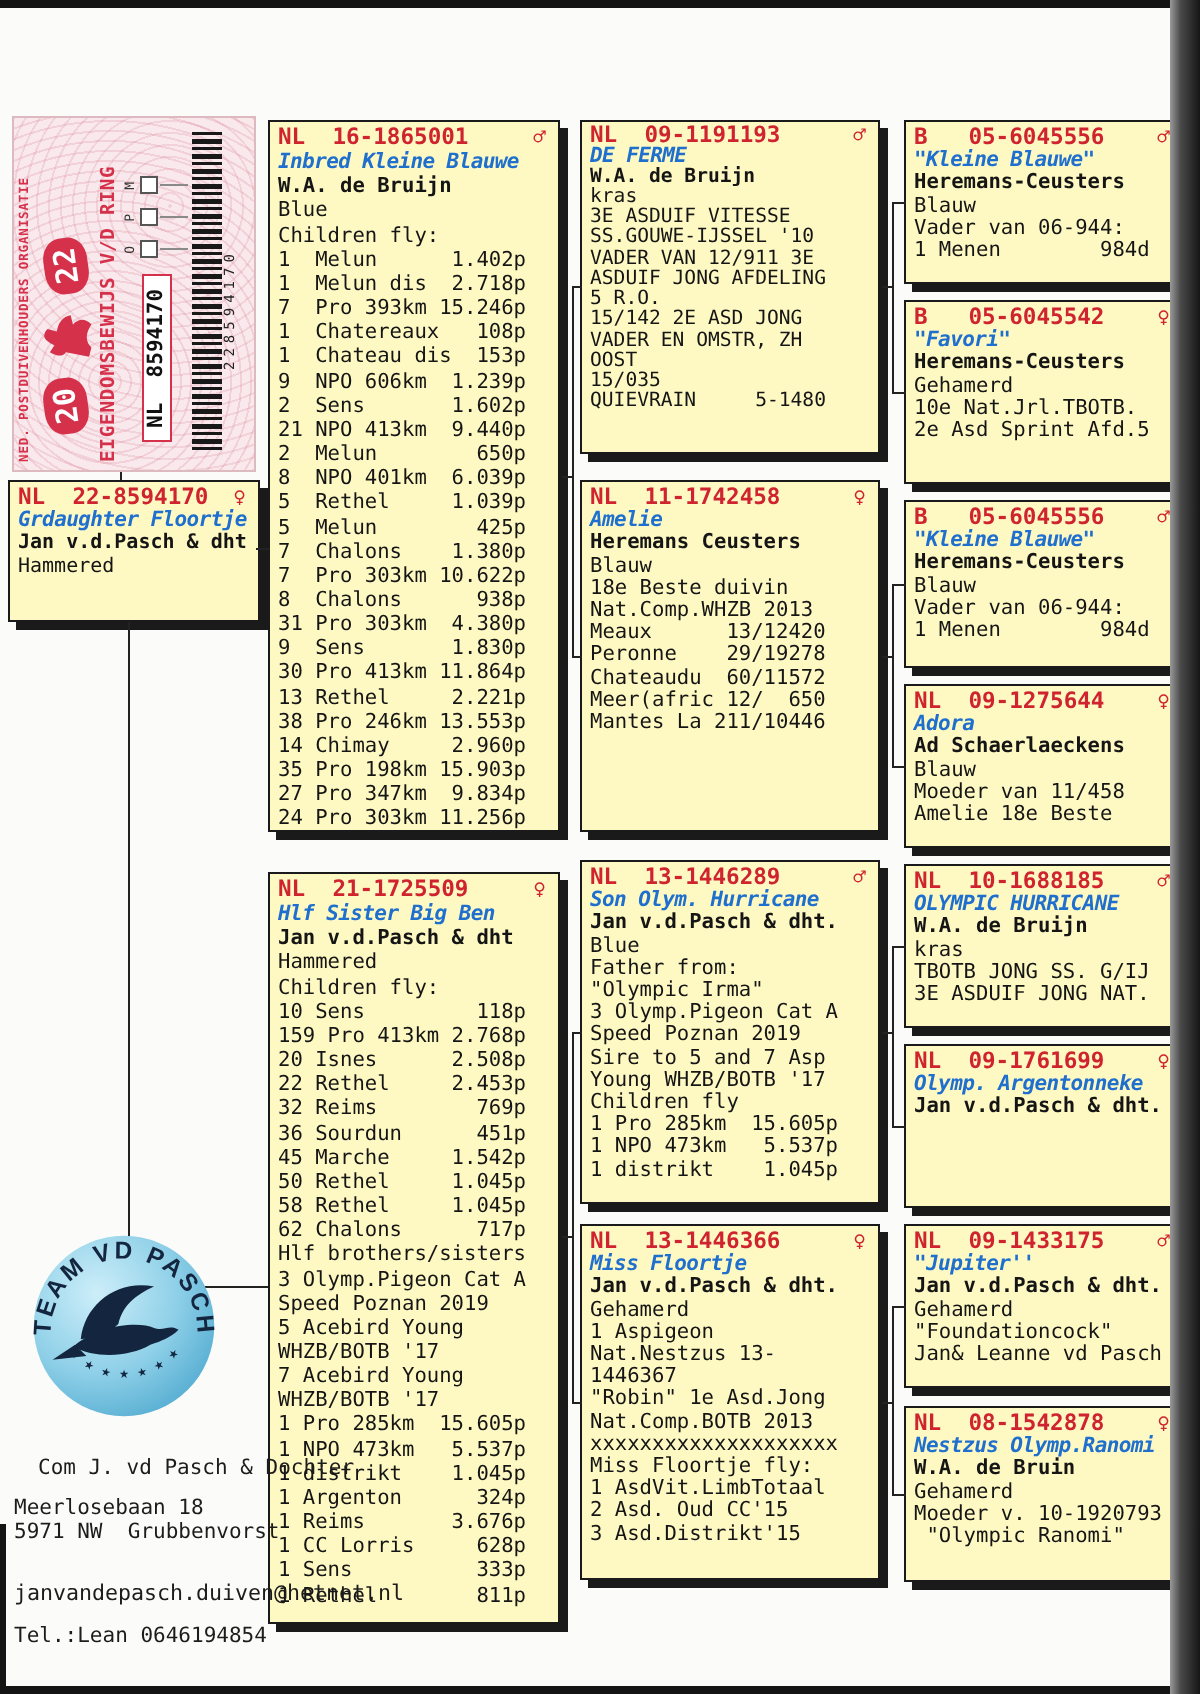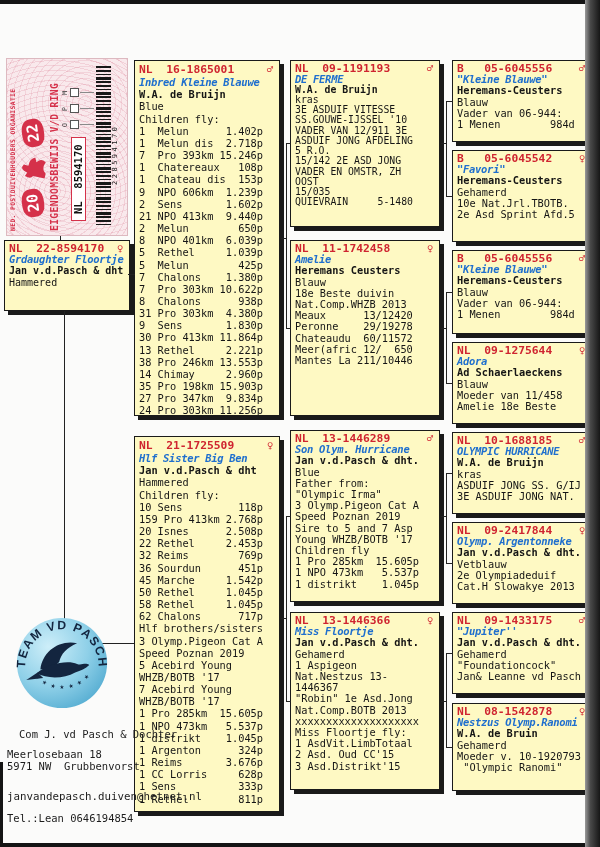--- a/index.html
+++ b/index.html
@@ -291,33 +291,28 @@
         <div class="line">Moeder van 11/458</div>
         <div class="line">Amelie 18e Beste</div>
       </div>
     </div>
   <div class="pbox" style="left:452px;top:432px;width:140px;height:82px;">
       <div class="ring-row"><div class="ring" style="display: inline;">NL  10-1688185</div><div class="sex" style="display: inline;">♂</div></div>
       <div class="pname">OLYMPIC HURRICANE</div>
       <div class="breeder">W.A. de Bruijn</div>
       <div class="lines">
         <div class="line">kras</div>
-        <div class="line">ASDUIF JONG SS. G/IJ</div>
+        <div class="line">TBOTB JONG SS. G/IJ</div>
         <div class="line">3E ASDUIF JONG NAT.</div>
       </div>
     </div>
   <div class="pbox" style="left:452px;top:522px;width:140px;height:82px;">
-      <div class="ring-row"><div class="ring" style="display: inline;">NL  09-2417844</div><div class="sex" style="display: inline;">♀</div></div>
+      <div class="ring-row"><div class="ring" style="display: inline;">NL  09-1761699</div><div class="sex" style="display: inline;">♀</div></div>
       <div class="pname">Olymp. Argentonneke</div>
       <div class="breeder">Jan v.d.Pasch &amp; dht.</div>
-      <div class="lines">
-        <div class="line">Vetblauw</div>
-        <div class="line">2e Olympiadeduif</div>
-        <div class="line">Cat.H Slowakye 2013</div>
-      </div>
     </div>
   <div class="pbox" style="left:452px;top:612px;width:140px;height:82px;">
       <div class="ring-row"><div class="ring" style="display: inline;">NL  09-1433175</div><div class="sex" style="display: inline;">♂</div></div>
       <div class="pname">"Jupiter''</div>
       <div class="breeder">Jan v.d.Pasch &amp; dht.</div>
       <div class="lines">
         <div class="line">Gehamerd</div>
         <div class="line">"Foundationcock"</div>
         <div class="line">Jan&amp; Leanne vd Pasch</div>
       </div>

